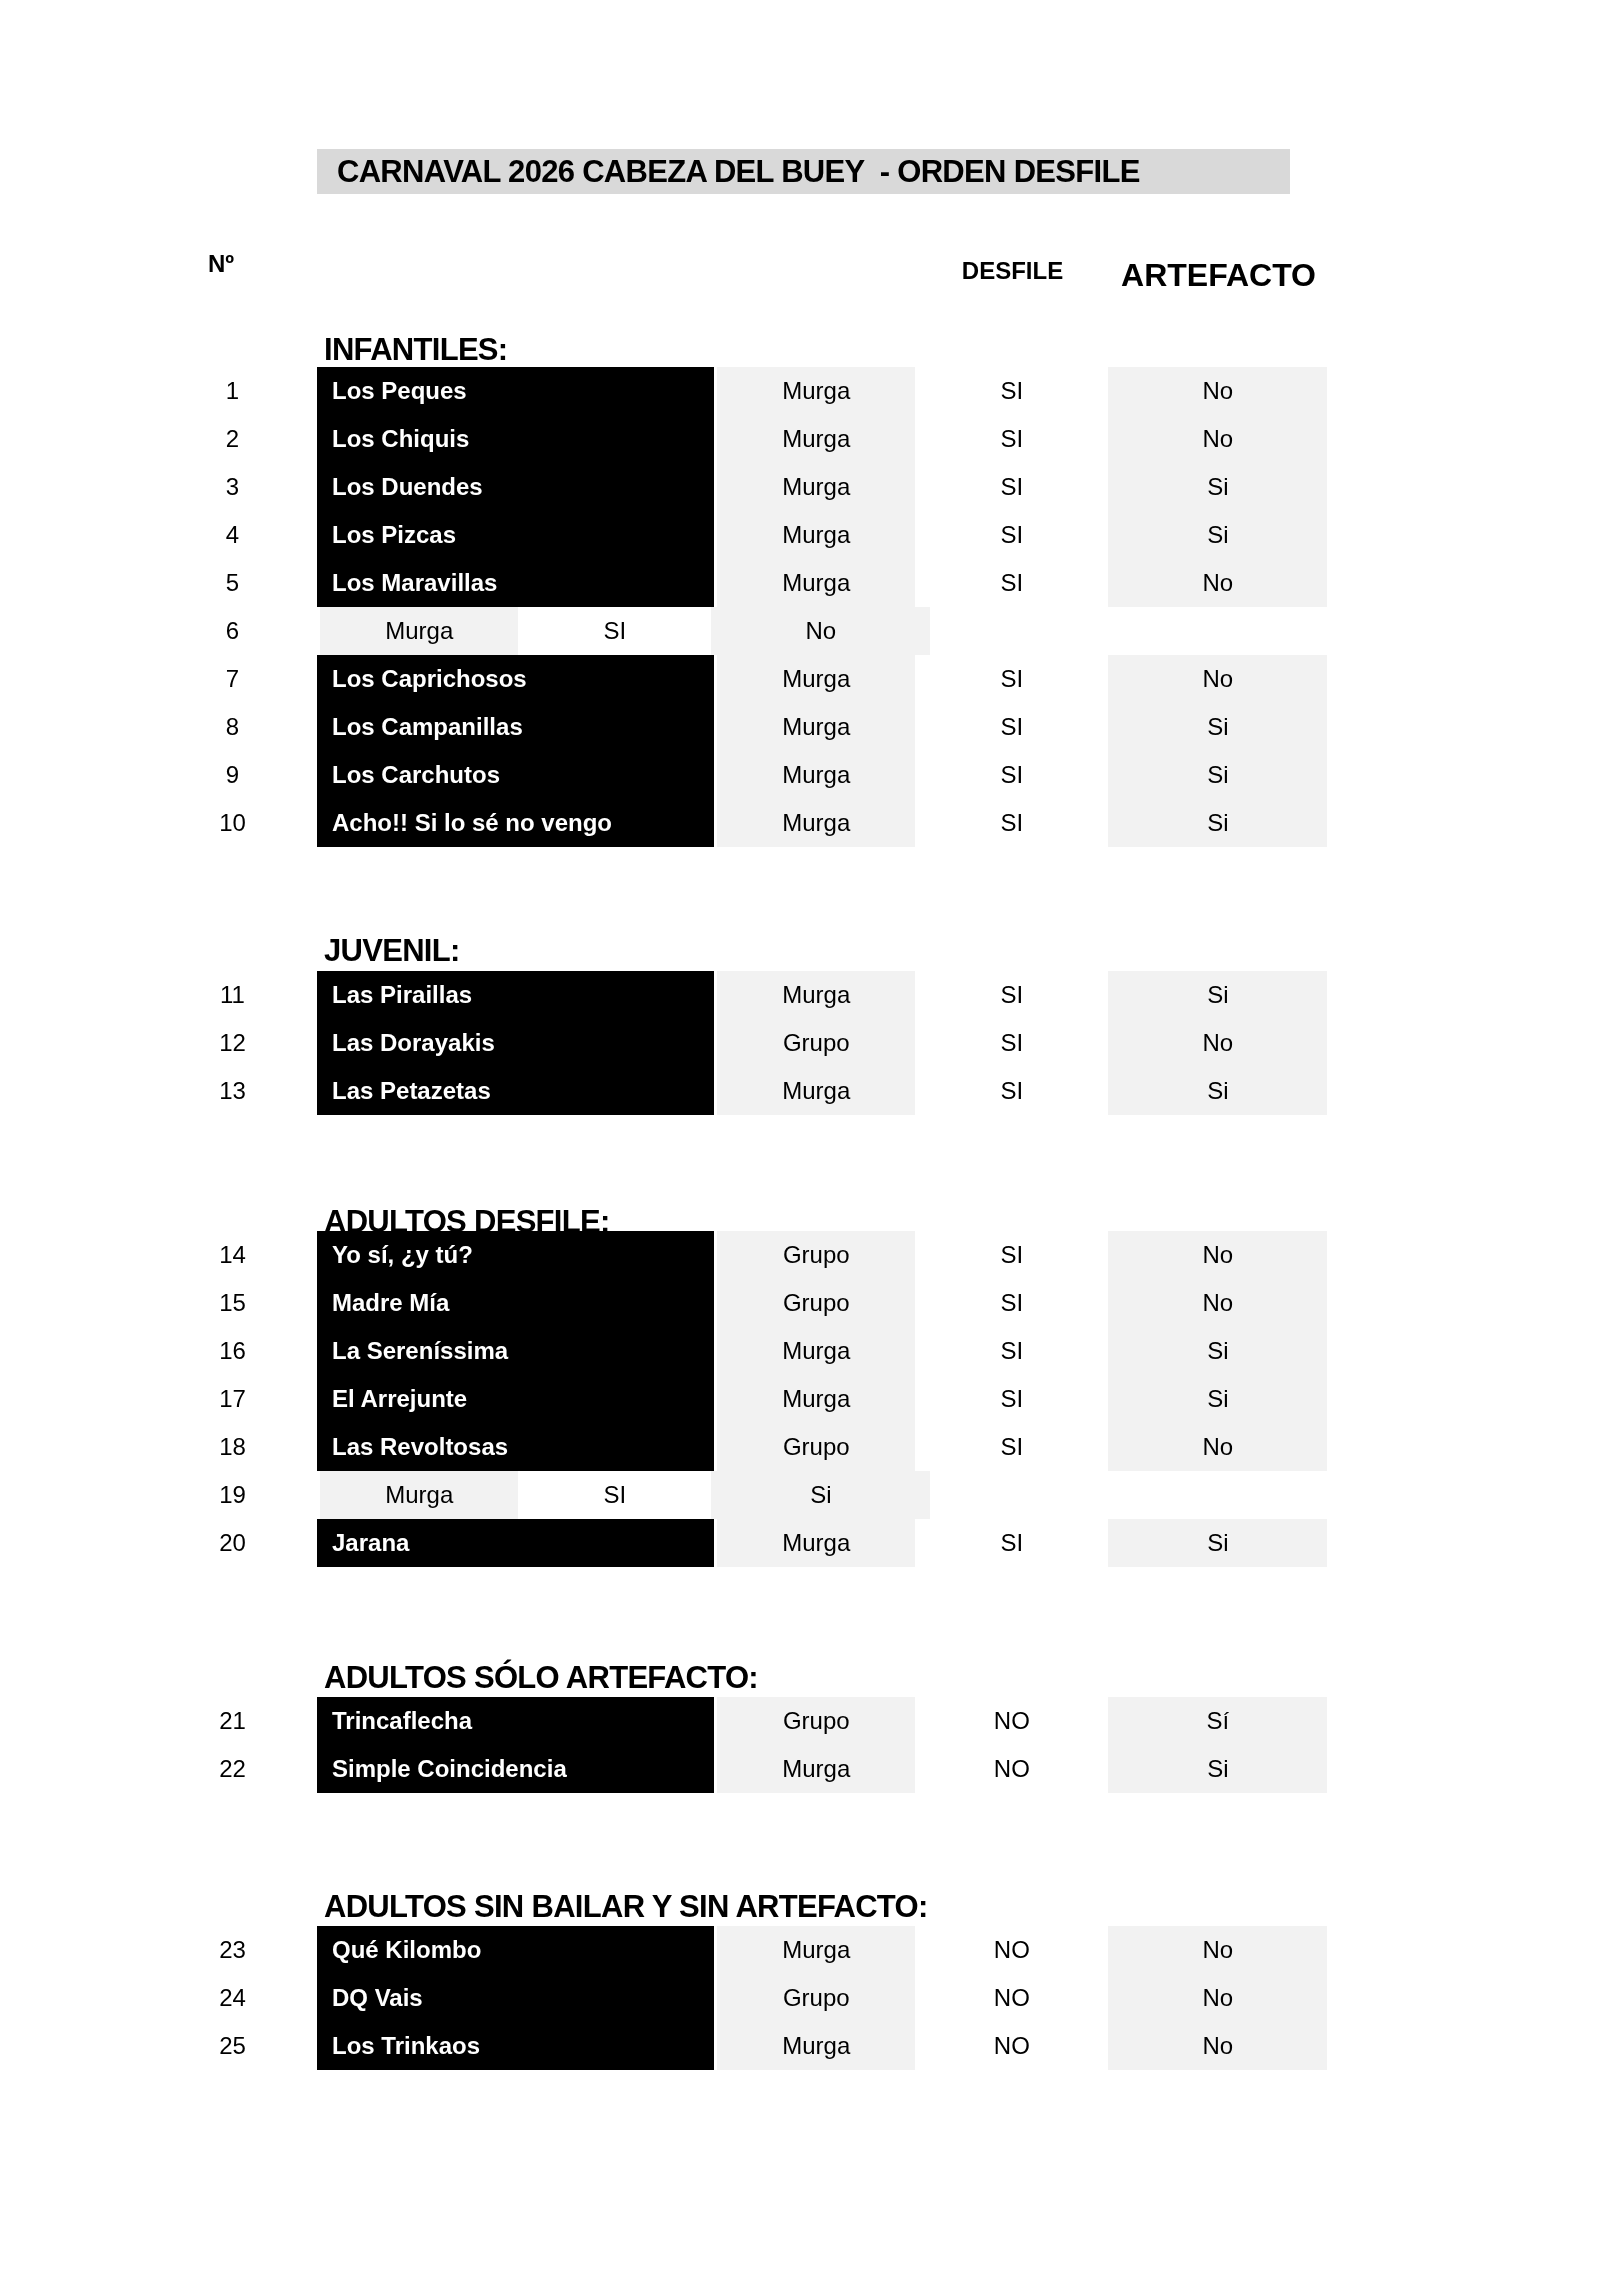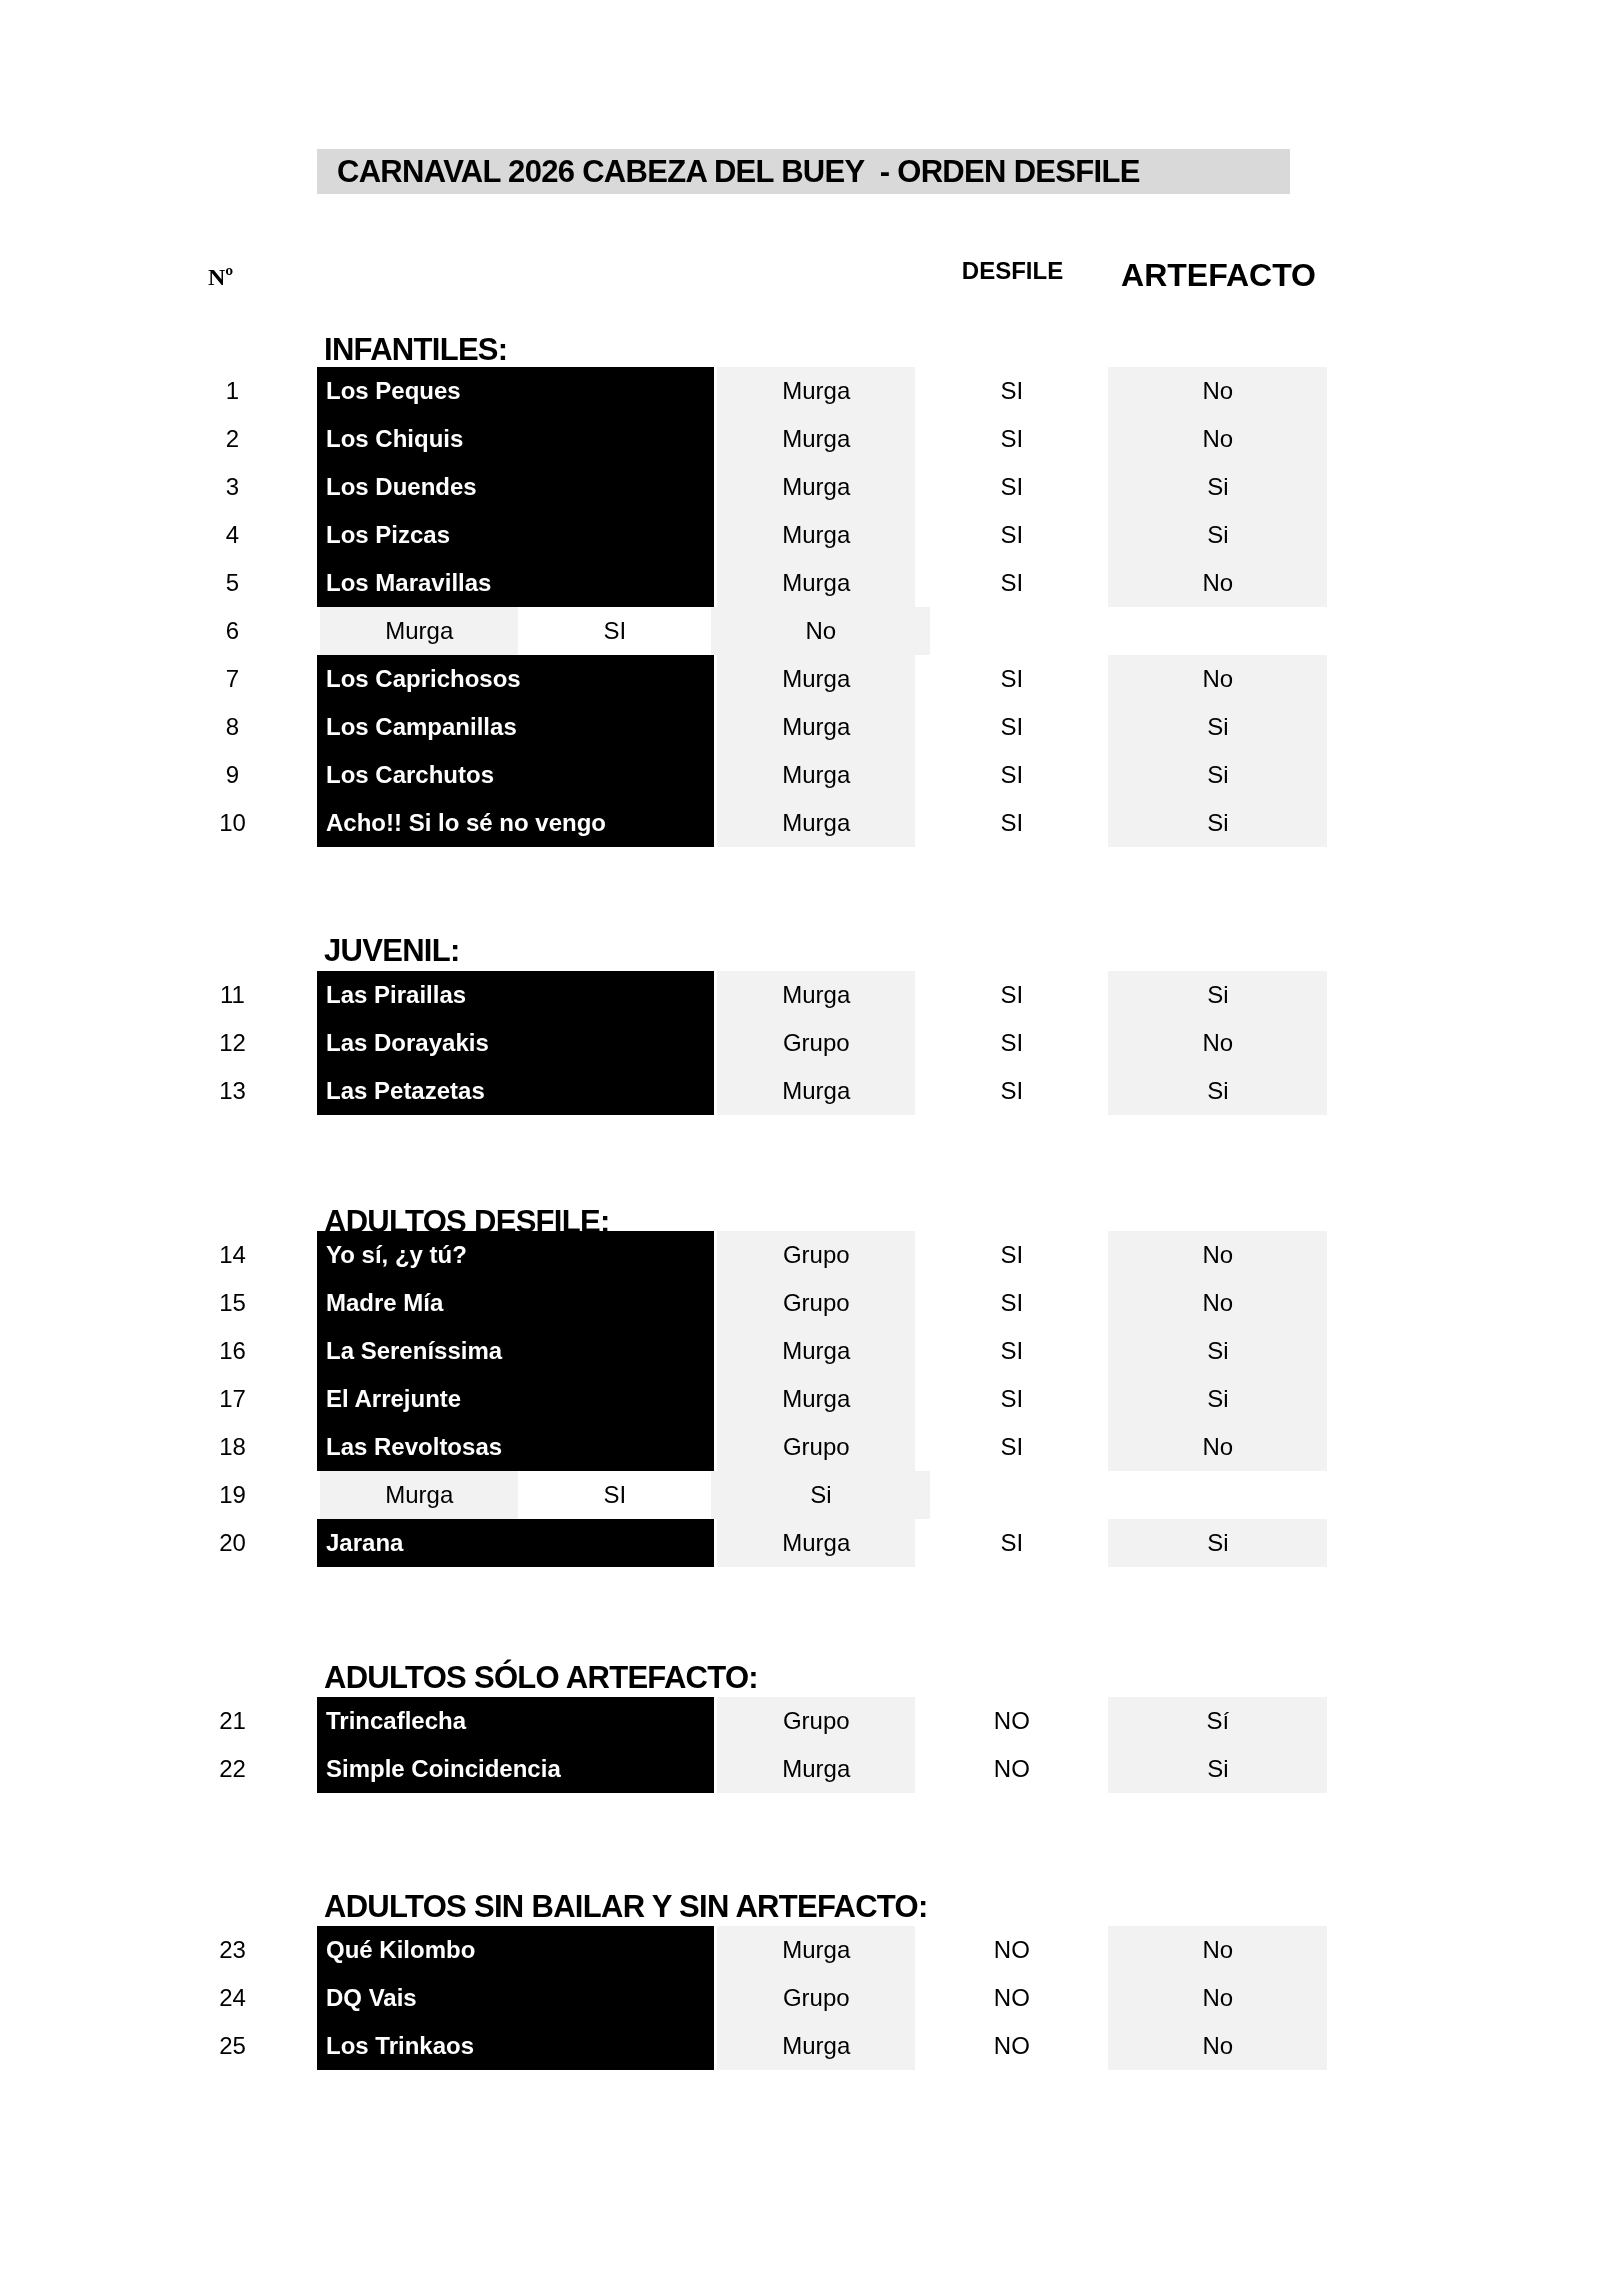--- a/index.html
+++ b/index.html
@@ -10,37 +10,37 @@
   }
   .abs{position:absolute;}
   
   #title-bar{
     left:317px;top:149px;width:973px;height:45px;
     background:var(--title-bar-bg,#d9d9d9);
     display:flex;align-items:center;padding-left:20px;box-sizing:border-box;
     font-size:31px;font-weight:bold;white-space:pre;letter-spacing:-0.7px;
   }
   
-  #header-num{left:208px;top:264px;font-size:24px;font-weight:bold;font-family:Liberation Serif, serif;}
+  #header-num{left:208px;top:250px;font-size:24px;font-weight:bold;}
   #header-desfile{left:916px;top:257px;width:193px;text-align:center;font-size:24px;font-weight:bold;}
   #header-artefacto{left:1109px;top:257px;width:219px;text-align:center;font-size:32px;font-weight:bold;}
   
   .section-label{
     left:324px;font-size:31px;font-weight:bold;letter-spacing:-0.7px;white-space:pre;margin-top:38px;
   }
   
   .rows{left:0;width:1329px;}
   .row{display:flex;height:48px;align-items:stretch;}
   .cell{display:flex;align-items:center;box-sizing:border-box;font-size:24px;}
   .c-spacer0{width:183px;}
   .c-num{width:99px;justify-content:center;}
   .c-spacer1{width:35px;}
   .c-name{
     width:397px;background:var(--name-bg,#000);color:var(--name-text,#fff);
-    font-weight:bold;padding-left:9px;white-space:pre;
+    font-weight:bold;padding-left:15px;white-space:pre;
   }
   .c-gap{width:3.3px;}
   .c-type{width:198px;background:var(--cell-bg,#f2f2f2);justify-content:center;}
   .c-desfile{width:193px;justify-content:center;}
   .c-artefacto{width:219px;background:var(--cell-bg,#f2f2f2);justify-content:center;}
 </style>
 </head>
 <body>
 
 <div id="title-bar" class="abs">CARNAVAL 2026 CABEZA DEL BUEY  - ORDEN DESFILE</div>

